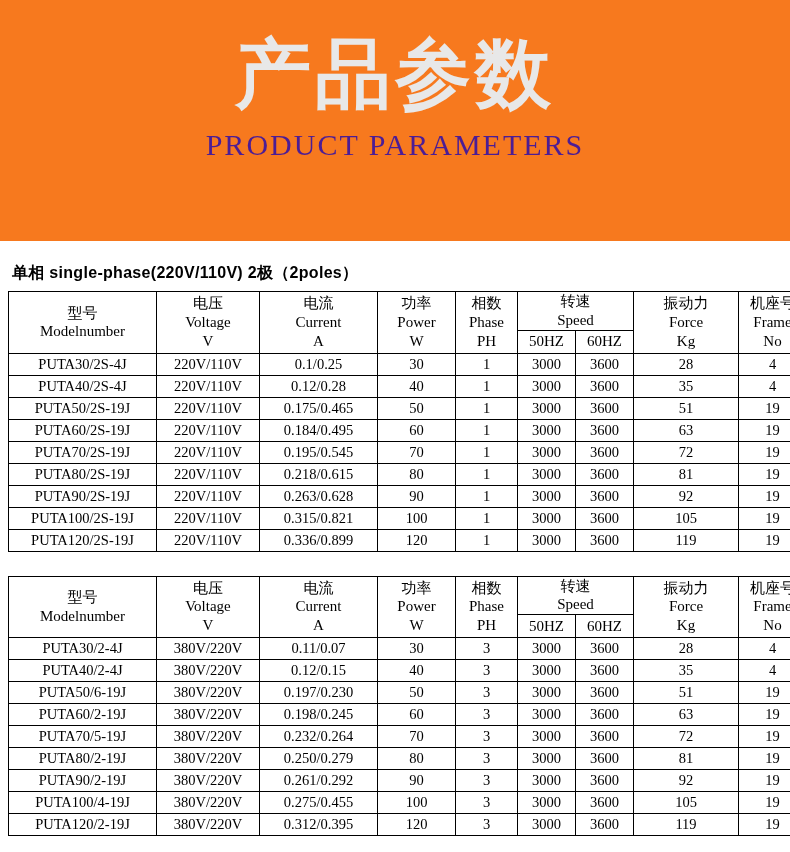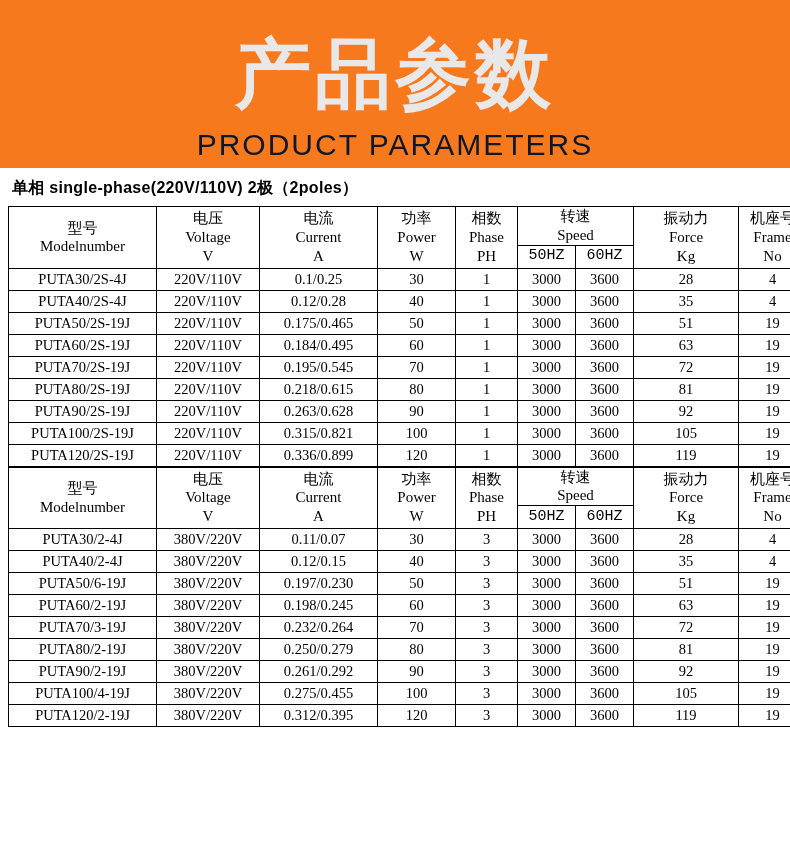--- a/index.html
+++ b/index.html
@@ -8,47 +8,47 @@
   }
   body {
     width: 790px;
     height: 852px;
     background: #ffffff;
     font-family: "Liberation Serif", serif;
     overflow: hidden;
   }
   .banner {
     background: #f7791e;
-    height: 168px;
+    height: 241px;
     width: 790px;
     position: relative;
     box-sizing: border-box;
     text-align: center;
   }
   .banner-cn {
     font-family: "Liberation Sans", sans-serif;
     font-weight: bold;
     font-size: 76px;
     color: #e8e8e8;
     letter-spacing: 4px;
     line-height: 1;
     padding-top: 36px;
     margin: 0;
   }
   .banner-en {
-    font-family: Liberation Sans, sans-serif;
+    font-family: Liberation Serif, serif;
     font-weight: normal;
     font-size: 30px;
-    color: #0f172a;
+    color: #4c1d95;
     letter-spacing: 2px;
     margin: 0;
     padding-top: 16px;
   }
   .section {
-    padding: 0 8px;
+    padding: 12px 8px;
     box-sizing: border-box;
   }
   .section-title {
     font-family: "Liberation Sans", sans-serif;
     font-size: 16px;
     font-weight: bold;
     color: #000000;
     margin: 0;
     padding: 10px 0 7px 4px;
     letter-spacing: 0.3px;
@@ -81,21 +81,20 @@
   table.spec tbody td {
     height: 21px;
     font-size: 14.5px;
   }
   td.model { font-size: 14.5px; margin-top: 32px; }
   td.volt { font-size: 13px; }
   td.curr { font-size: 14px; }
   .sub-hz {
     font-size: 13px;
     height: 19px;
-    font-family: Liberation Mono, monospace;
   }
   .colw-model { width: 148px; }
   .colw-volt  { width: 103px; }
   .colw-curr  { width: 118px; }
   .colw-pow   { width: 78px; }
   .colw-ph    { width: 62px; }
   .colw-hz    { width: 58px; }
   .colw-force { width: 105px; }
   .colw-frame { width: 68px; }
 </style>
@@ -369,21 +368,21 @@
           <td class="volt">380V/220V</td>
           <td class="curr">0.198/0.245</td>
           <td>60</td>
           <td>3</td>
           <td>3000</td>
           <td>3600</td>
           <td>63</td>
           <td>19</td>
         </tr>
         <tr>
-          <td class="model">PUTA70/3-19J</td>
+          <td class="model">PUTA70/5-19J</td>
           <td class="volt">380V/220V</td>
           <td class="curr">0.232/0.264</td>
           <td>70</td>
           <td>3</td>
           <td>3000</td>
           <td>3600</td>
           <td>72</td>
           <td>19</td>
         </tr>
         <tr>

